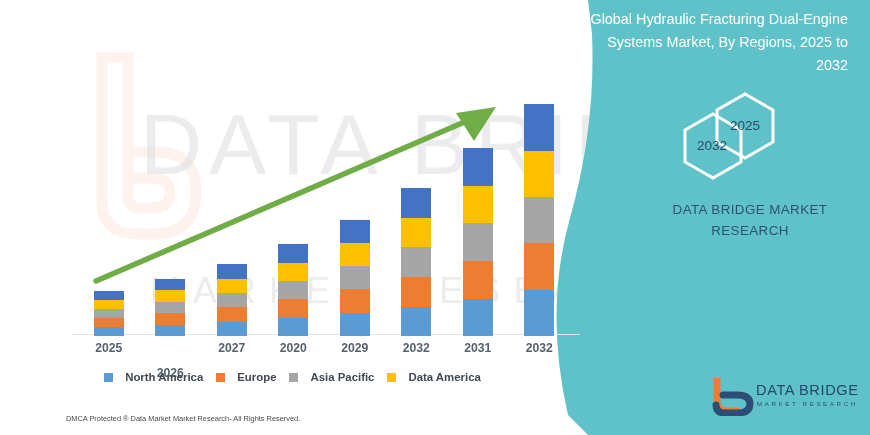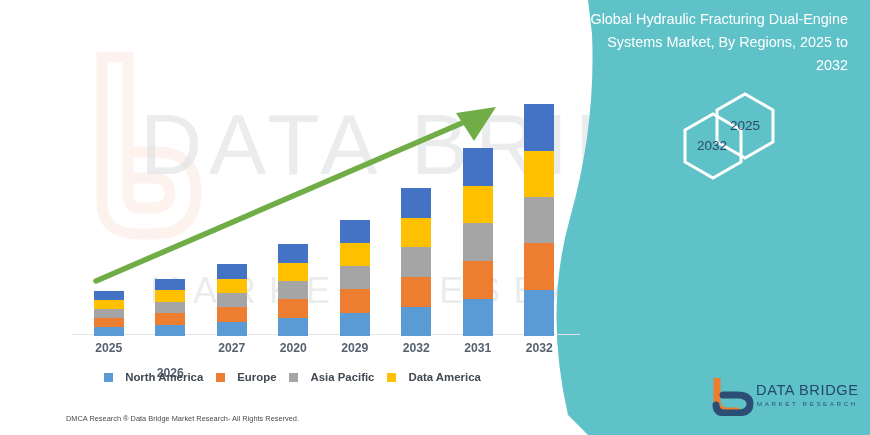--- a/index.html
+++ b/index.html
@@ -202,35 +202,36 @@
           <span class="leg-sw" style="background: rgb(165, 165, 165);"></span>
           <span class="leg-tx">Asia Pacific</span>
         </div>
         <div class="leg-item">
           <span class="leg-sw" style="background: rgb(255, 192, 0);"></span>
           <span class="leg-tx">Data America</span>
         </div>
       </div>
 
     <div class="footer">
-      <div class="foot-a">DMCA Research ® Data Bridge Market Research- All Rights Reserved.</div>
+      <div class="foot-a">DMCA Protected ® Data Market Market Research- All Rights Reserved.</div>
     </div>
   </div>
 
   <div class="panel-title">Global Hydraulic Fracturing Dual-Engine Systems Market, By Regions, 2025 to 2032</div>
 
   <div class="hex-wrap">
     <svg width="130" height="100" viewBox="0 0 130 100">
       <polygon points="34,22 62,6 90,22 90,54 62,70 34,54" fill="none" stroke="#ffffff" stroke-width="3"></polygon>
       <polygon points="2,42 30,26 58,42 58,74 30,90 2,74" fill="none" stroke="#ffffff" stroke-width="3"></polygon>
     </svg>
     <div class="hex-lab" style="left:-2px; top:50px; width:62px; text-align:center;">2032</div>
     <div class="hex-lab" style="left:31px; top:30px; width:62px; text-align:center;">2025</div>
   </div>
 
+  <div class="dbmr-text">DATA BRIDGE MARKET RESEARCH</div>
 
   <div class="logo">
     <svg width="42" height="38" viewBox="0 0 42 38">
       <path d="M5 2 L5 24 Q5 33 16 33 L24 33" fill="none" stroke="#ED7D31" stroke-width="7" stroke-linecap="square"></path>
       <path d="M11 17 L25 17 Q38 17 38 26 Q38 35 25 35 L13 35 Q4 35 4 27" fill="none" stroke="#2C4E74" stroke-width="7" stroke-linecap="round"></path>
     </svg>
     <div class="logo-main">DATA BRIDGE</div>
     <div class="logo-sub">MARKET RESEARCH</div>
   </div>
 

